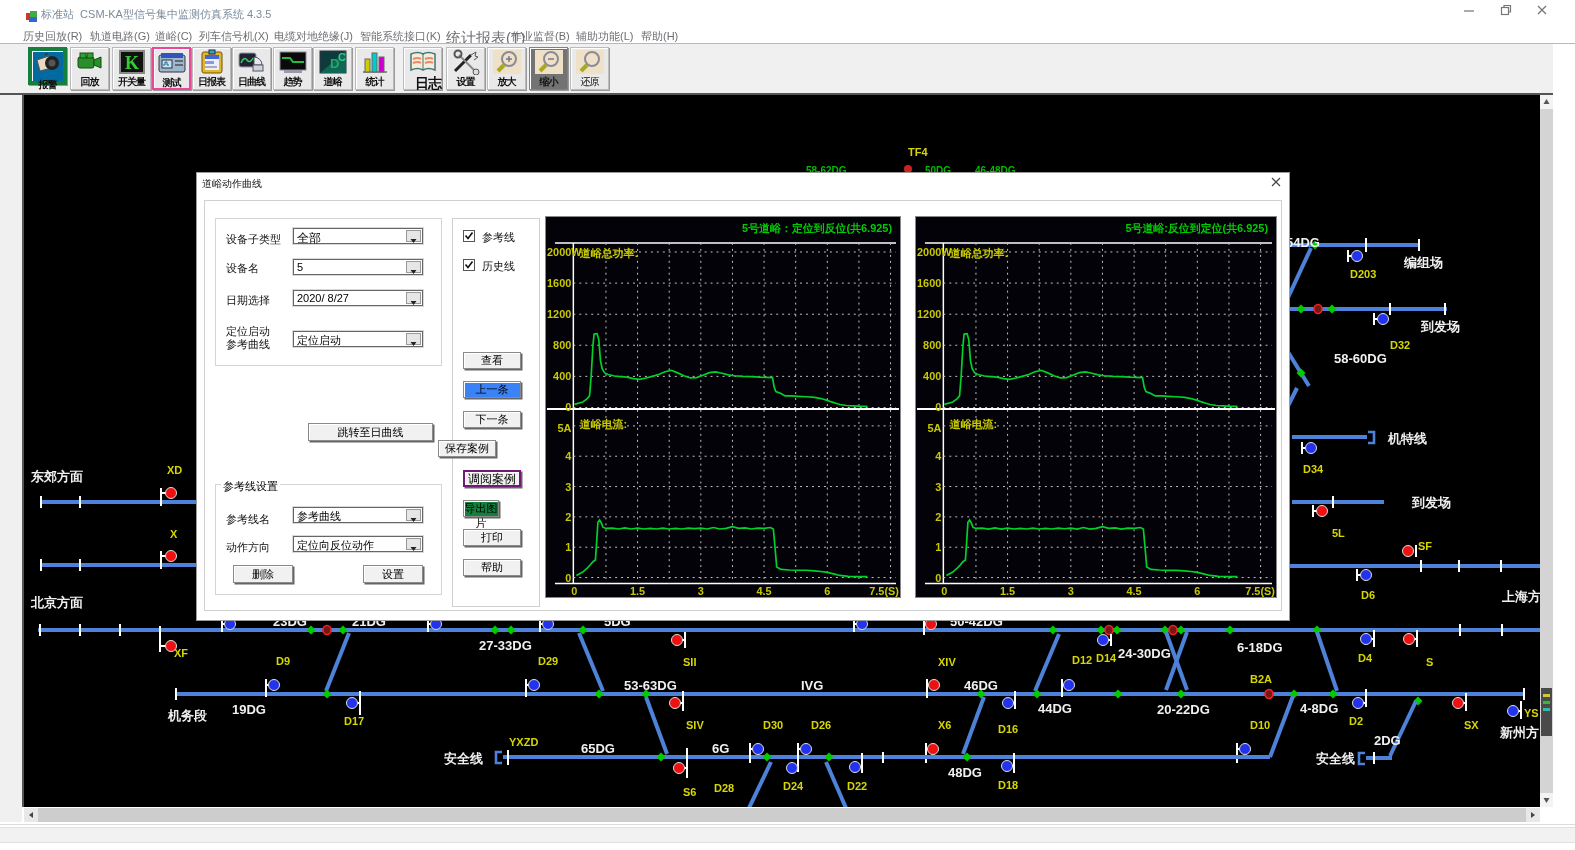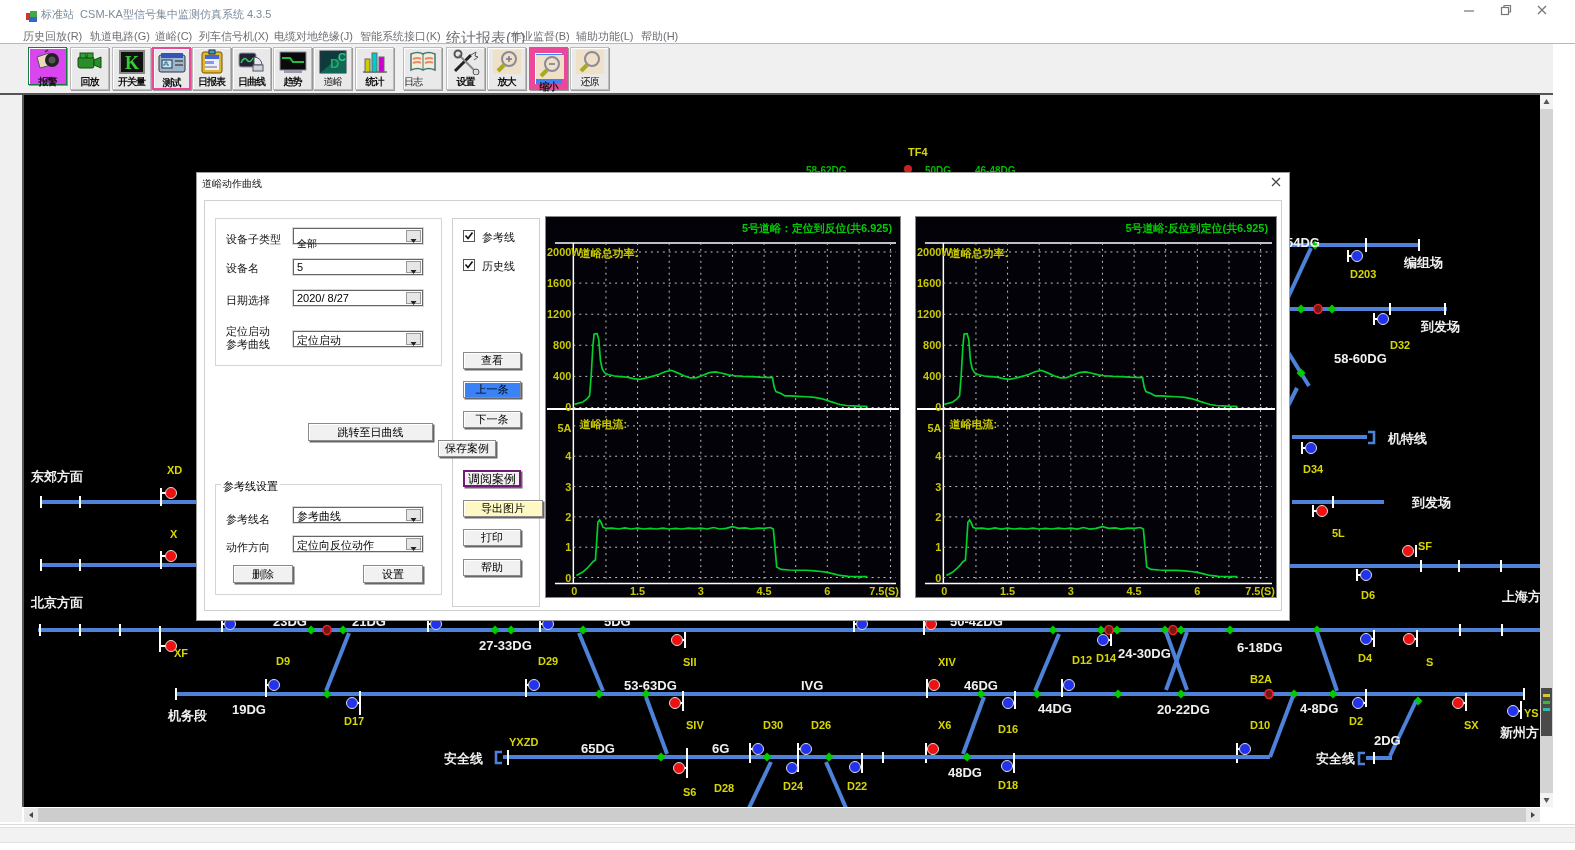--- a/index.html
+++ b/index.html
@@ -30,21 +30,21 @@
 <div class="abs" style="left:155px;top:29px;font-size:11px;color:#6e6e74">道峪(C)</div>
 <div class="abs" style="left:199px;top:29px;font-size:11px;color:#6e6e74">列车信号机(X)</div>
 <div class="abs" style="left:274px;top:29px;font-size:11px;color:#6e6e74">电缆对地绝缘(J)</div>
 <div class="abs" style="left:360px;top:29px;font-size:11px;color:#6e6e74">智能系统接口(K)</div>
 <div class="abs" style="left:446px;top:29px;font-size:15px;color:#6e6e74">统计报表(T)</div>
 <div class="abs" style="left:511px;top:29px;font-size:11px;color:#6e6e74">作业监督(B)</div>
 <div class="abs" style="left:576px;top:29px;font-size:11px;color:#6e6e74">辅助功能(L)</div>
 <div class="abs" style="left:641px;top:29px;font-size:11px;color:#6e6e74">帮助(H)</div>
 <div class="abs" style="left:0;top:43px;width:1575px;height:1px;background:#b8b8b8"></div>
 <div class="abs" style="left:0;top:44px;width:1575px;height:49px;background:#f0f0f0"></div>
-<div class="abs" style="left:28px;top:47px;width:39px;height:38px;background:#d946ef;border:1px solid #15803d;box-shadow:inset 1px 1px 0 #fff,1px 1px 0 #999">
+<div class="abs" style="left:28px;top:47px;width:39px;height:38px;background:#0369a1;border:4px solid #15803d;box-shadow:inset 1px 1px 0 #fff,1px 1px 0 #999">
     <svg width="30" height="26" style="display:block;margin:1px auto 0">
       <path d="M4 8 L16 4 L18 16 L7 19 Z" fill="#e8d9c0" stroke="#555" stroke-width="1"></path>
       <circle cx="19" cy="11" r="7" fill="#222"></circle>
       <circle cx="19" cy="11" r="3.5" fill="#555"></circle>
       <path d="M12 3 l3 -2" stroke="#333" stroke-width="1.5"></path>
     </svg>
     <div style="font-size:10px;color:#111;font-weight:bold;text-align:center;letter-spacing:-1px">报警</div>
   </div>
 <div class="abs" style="left:70px;top:47px;width:39px;height:43px;background:#e9e9e9;border:1px solid #bbb;box-shadow:inset 1px 1px 0 #fff,1px 1px 0 #999">
     <svg width="30" height="26" style="display:block;margin:1px auto 0">
@@ -101,39 +101,39 @@
     </svg>
     <div style="font-size:10px;color:#111;font-weight:bold;text-align:center;letter-spacing:-1px">趋势</div>
   </div>
 <div class="abs" style="left:313px;top:47px;width:39px;height:43px;background:#e9e9e9;border:1px solid #bbb;box-shadow:inset 1px 1px 0 #fff,1px 1px 0 #999">
     <svg width="30" height="26" style="display:block;margin:1px auto 0">
       <rect x="2" y="2" width="26" height="22" fill="#0d3a3a" stroke="#334"></rect>
       <path d="M2 24 L28 2 L28 24 Z" fill="#116655"></path>
       <text x="12" y="19" font-size="13" font-weight="bold" fill="#22aa66">D</text>
       <text x="20" y="12" font-size="11" font-weight="bold" fill="#33cc88">C</text>
     </svg>
-    <div style="font-size:10px;color:#111;font-weight:normal;text-align:center;letter-spacing:-1px">道峪</div>
+    <div style="font-size:10px;color:#111;font-weight:bold;text-align:center;letter-spacing:-1px">道峪</div>
   </div>
 <div class="abs" style="left:355px;top:47px;width:39px;height:43px;background:#e9e9e9;border:1px solid #bbb;box-shadow:inset 1px 1px 0 #fff,1px 1px 0 #999">
     <svg width="30" height="26" style="display:block;margin:1px auto 0">
       <line x1="3" y1="23" x2="27" y2="23" stroke="#333"></line>
       <rect x="5" y="10" width="5" height="13" fill="#cccc00" stroke="#666"></rect>
       <rect x="12" y="4" width="5" height="19" fill="#00cccc" stroke="#666"></rect>
       <rect x="19" y="8" width="5" height="15" fill="#cc00cc" stroke="#666"></rect>
     </svg>
     <div style="font-size:10px;color:#111;font-weight:bold;text-align:center;letter-spacing:-1px">统计</div>
   </div>
 <div class="abs" style="left:403px;top:47px;width:39px;height:43px;background:#e9e9e9;border:1px solid #bbb;box-shadow:inset 1px 1px 0 #fff,1px 1px 0 #999">
     <svg width="30" height="26" style="display:block;margin:1px auto 0">
       <path d="M3 5 Q10 2 15 5 Q20 2 27 5 V21 Q20 18 15 21 Q10 18 3 21 Z" fill="#f5edd8" stroke="#447777" stroke-width="1.5"></path>
       <line x1="15" y1="5" x2="15" y2="21" stroke="#447777"></line>
       <path d="M5 10 q5 -2 8 0 M5 14 q5 -2 8 0" stroke="#ee8866" stroke-width="2" fill="none"></path>
       <path d="M17 10 q5 -2 8 0 M17 14 q5 -2 8 0" stroke="#ee8866" stroke-width="2" fill="none"></path>
     </svg>
-    <div style="font-size:10px;color:#111;font-weight:normal;text-align:left;letter-spacing:-1px">日志</div>
+    <div style="font-size:14px;color:#111;font-weight:bold;text-align:right;letter-spacing:-1px">日志</div>
   </div>
 <div class="abs" style="left:446px;top:47px;width:39px;height:43px;background:#e9e9e9;border:1px solid #bbb;box-shadow:inset 1px 1px 0 #fff,1px 1px 0 #999">
     <svg width="30" height="26" style="display:block;margin:1px auto 0">
       <path d="M4 22 L20 6" stroke="#222" stroke-width="3"></path>
       <path d="M20 6 l5 -3 -1 4 3 1 -4 3" fill="#e8e8e8" stroke="#555"></path>
       <path d="M24 22 L8 6" stroke="#888" stroke-width="2"></path>
       <circle cx="7" cy="5" r="3.5" fill="none" stroke="#555" stroke-width="2"></circle>
       <circle cx="25" cy="23" r="3" fill="#ddd" stroke="#555"></circle>
     </svg>
     <div style="font-size:10px;color:#111;font-weight:bold;text-align:center;letter-spacing:-1px">设置</div>
@@ -141,21 +141,21 @@
 <div class="abs" style="left:487px;top:47px;width:39px;height:43px;background:#e9e9e9;border:1px solid #bbb;box-shadow:inset 1px 1px 0 #fff,1px 1px 0 #999">
     <svg width="30" height="26" style="display:block;margin:1px auto 0">
       <rect x="1" y="1" width="28" height="24" fill="#efe0c8"></rect>
       <circle cx="17" cy="10" r="7" fill="none" stroke="#8a8a9a" stroke-width="2"></circle>
       <line x1="12" y1="16" x2="6" y2="22" stroke="#aaaa22" stroke-width="4"></line>
       <line x1="14" y1="10" x2="20" y2="10" stroke="#778" stroke-width="1.5"></line>
       <line x1="17" y1="7" x2="17" y2="13" stroke="#778" stroke-width="1.5"></line>
     </svg>
     <div style="font-size:10px;color:#111;font-weight:bold;text-align:center;letter-spacing:-1px">放大</div>
   </div>
-<div class="abs" style="left:529px;top:47px;width:39px;height:43px;background:#3b82f6;border:6px solid #ec4899;box-shadow:inset 1px 1px 0 #fff,1px 1px 0 #999">
+<div class="abs" style="left:529px;top:47px;width:39px;height:43px;background:#737373;border:1px solid #ec4899;box-shadow:inset 1px 1px 0 #fff,1px 1px 0 #999">
     <svg width="30" height="26" style="display:block;margin:1px auto 0">
       <rect x="1" y="1" width="28" height="24" fill="#efe0c8"></rect>
       <circle cx="17" cy="10" r="7" fill="none" stroke="#8a8a9a" stroke-width="2"></circle>
       <line x1="12" y1="16" x2="6" y2="22" stroke="#aaaa22" stroke-width="4"></line>
       <line x1="14" y1="10" x2="20" y2="10" stroke="#778" stroke-width="1.5"></line>
     </svg>
     <div style="font-size:10px;color:#111;font-weight:bold;text-align:center;letter-spacing:-1px">缩小</div>
   </div>
 <div class="abs" style="left:570px;top:47px;width:39px;height:43px;background:#e9e9e9;border:1px solid #bbb;box-shadow:inset 1px 1px 0 #fff,1px 1px 0 #999">
     <svg width="30" height="26" style="display:block;margin:1px auto 0">
@@ -462,21 +462,21 @@
 <div class="abs" style="left:0;top:827px;width:1575px;height:16px;background:#f2f2f2;border-top:1px solid #e0e0e0;border-bottom:1px solid #e0e0e0"></div>
 <div class="abs" style="left:196px;top:172px;width:1094px;height:449px;background:#fff;border:1px solid #9a9a9a" id="dlg"></div>
 <div class="abs" style="left:202px;top:177px;font-size:10px;color:#111">道峪动作曲线</div>
 <div class="abs" style="left:1269px;top:175px;width:14px;height:14px"><svg width="14" height="14">
       <path d="M3 3 L11 11 M11 3 L3 11" stroke="#444" stroke-width="1.2"></path>
     </svg></div>
 <div class="abs" style="left:204px;top:200px;width:1078px;height:411px;border:1px solid #d0d0d0;box-shadow:inset 1px 1px 0 #fff"></div>
 <div class="abs" style="left:215px;top:218px;width:227px;height:148px;border:1px solid #d5d5d5"></div>
 <div class="abs" style="left:226px;top:232px;font-size:11px;color:#111;white-space:nowrap">设备子类型</div>
 <div class="abs" style="left:293px;top:228px;width:130px;height:16px;background:#fff;border:1px solid #666;box-shadow:0 0 0 1px #d9d9d9">
-    <div style="font-size:10px;padding:8px 3px;overflow:hidden;white-space:nowrap">全部</div>
+    <div style="font-size:12px;padding:1px 3px;overflow:hidden;white-space:nowrap">全部</div>
     <div style="position:absolute;right:1px;top:1px;width:15px;height:12px;background:#e6e6e6;border:1px solid #999"><svg width="13" height="10">
         <path d="M3.5 4 L9.5 4 L6.5 8 Z" fill="#222"></path>
       </svg></div>
   </div>
 <div class="abs" style="left:226px;top:261px;font-size:11px;color:#111;white-space:nowrap">设备名</div>
 <div class="abs" style="left:293px;top:259px;width:130px;height:16px;background:#fff;border:1px solid #666;box-shadow:0 0 0 1px #d9d9d9">
     <div style="font-size:11px;padding:1px 3px;overflow:hidden;white-space:nowrap">5</div>
     <div style="position:absolute;right:1px;top:1px;width:15px;height:12px;background:#e6e6e6;border:1px solid #999"><svg width="13" height="10">
         <path d="M3.5 4 L9.5 4 L6.5 8 Z" fill="#222"></path>
       </svg></div>
@@ -526,21 +526,21 @@
     <svg width="10" height="10" style="position:absolute;left:0;top:0">
       <path d="M1.5 4.5 L4 7.5 L8.5 1.5" stroke="#111" stroke-width="1.6" fill="none"></path>
     </svg>
   </div>
 <div class="abs" style="left:482px;top:259px;font-size:11px;color:#111;white-space:nowrap">历史线</div>
 <div class="abs" style="left:463px;top:352px;width:58px;height:17px;background:#f1f1f1;border:1px solid #8a8a8a;box-shadow:inset 1px 1px 0 #fff,1.5px 1.5px 0 #666;font-size:11px;text-align:center;line-height:15px">查看</div>
 <div class="abs" style="left:463px;top:381px;width:58px;height:17px;background:#3b82f6;border:1px solid #8a8a8a;box-shadow:inset 1px 1px 0 #fff,1.5px 1.5px 0 #666;font-size:11px;text-align:center;line-height:15px">上一条</div>
 <div class="abs" style="left:463px;top:411px;width:58px;height:17px;background:#f1f1f1;border:1px solid #8a8a8a;box-shadow:inset 1px 1px 0 #fff,1.5px 1.5px 0 #666;font-size:11px;text-align:center;line-height:15px">下一条</div>
 <div class="abs" style="left:438px;top:440px;width:58px;height:17px;background:#f1f1f1;border:1px solid #8a8a8a;box-shadow:inset 1px 1px 0 #fff,1.5px 1.5px 0 #666;font-size:11px;text-align:center;line-height:15px">保存案例</div>
 <div class="abs" style="left:463px;top:470px;width:58px;height:17px;background:#f1f1f1;border:2px solid #701a75;box-shadow:inset 1px 1px 0 #fff,1.5px 1.5px 0 #666;font-size:12px;text-align:center;line-height:15px">调阅案例</div>
-<div class="abs" style="left:463px;top:500px;width:80px;height:17px;background:#fef9c3;border:1px solid #8a8a8a;box-shadow:inset 1px 1px 0 #fff,1.5px 1.5px 0 #666;font-size:11px;text-align:center;line-height:15px">导出图片</div>
+<div class="abs" style="left:463px;top:500px;width:36px;height:17px;background:#15803d;border:1px solid #8a8a8a;box-shadow:inset 1px 1px 0 #fff,1.5px 1.5px 0 #666;font-size:11px;text-align:center;line-height:15px">导出图片</div>
 <div class="abs" style="left:463px;top:529px;width:58px;height:17px;background:#f1f1f1;border:1px solid #8a8a8a;box-shadow:inset 1px 1px 0 #fff,1.5px 1.5px 0 #666;font-size:11px;text-align:center;line-height:15px">打印</div>
 <div class="abs" style="left:463px;top:559px;width:58px;height:17px;background:#f1f1f1;border:1px solid #8a8a8a;box-shadow:inset 1px 1px 0 #fff,1.5px 1.5px 0 #666;font-size:11px;text-align:center;line-height:15px">帮助</div>
 <svg class="abs" style="left:545px;top:216px;background:#020208;border:1px solid #888" width="356" height="382" viewBox="0 0 356 382">
     <text x="348" y="15" font-size="11" font-weight="bold" fill="#00cc00" text-anchor="end">5号道峪：定位到反位(共6.925)</text>
     <line x1="9" y1="26" x2="352" y2="26" stroke="#fff" stroke-width="1.5"></line>
     <line x1="27.5" y1="26" x2="27.5" y2="368.5" stroke="#fff" stroke-width="1.5"></line>
     <line x1="9" y1="368.5" x2="352" y2="368.5" stroke="#fff" stroke-width="1.5"></line>
     <line x1="1" y1="193" x2="355" y2="193" stroke="#fff" stroke-width="2"></line>
     <line x1="60.3" y1="26" x2="60.3" y2="368.5" stroke="#c2c2c2" stroke-width="1" stroke-dasharray="2,4"></line>
     <line x1="92.1" y1="26" x2="92.1" y2="368.5" stroke="#c2c2c2" stroke-width="1" stroke-dasharray="2,4"></line>

